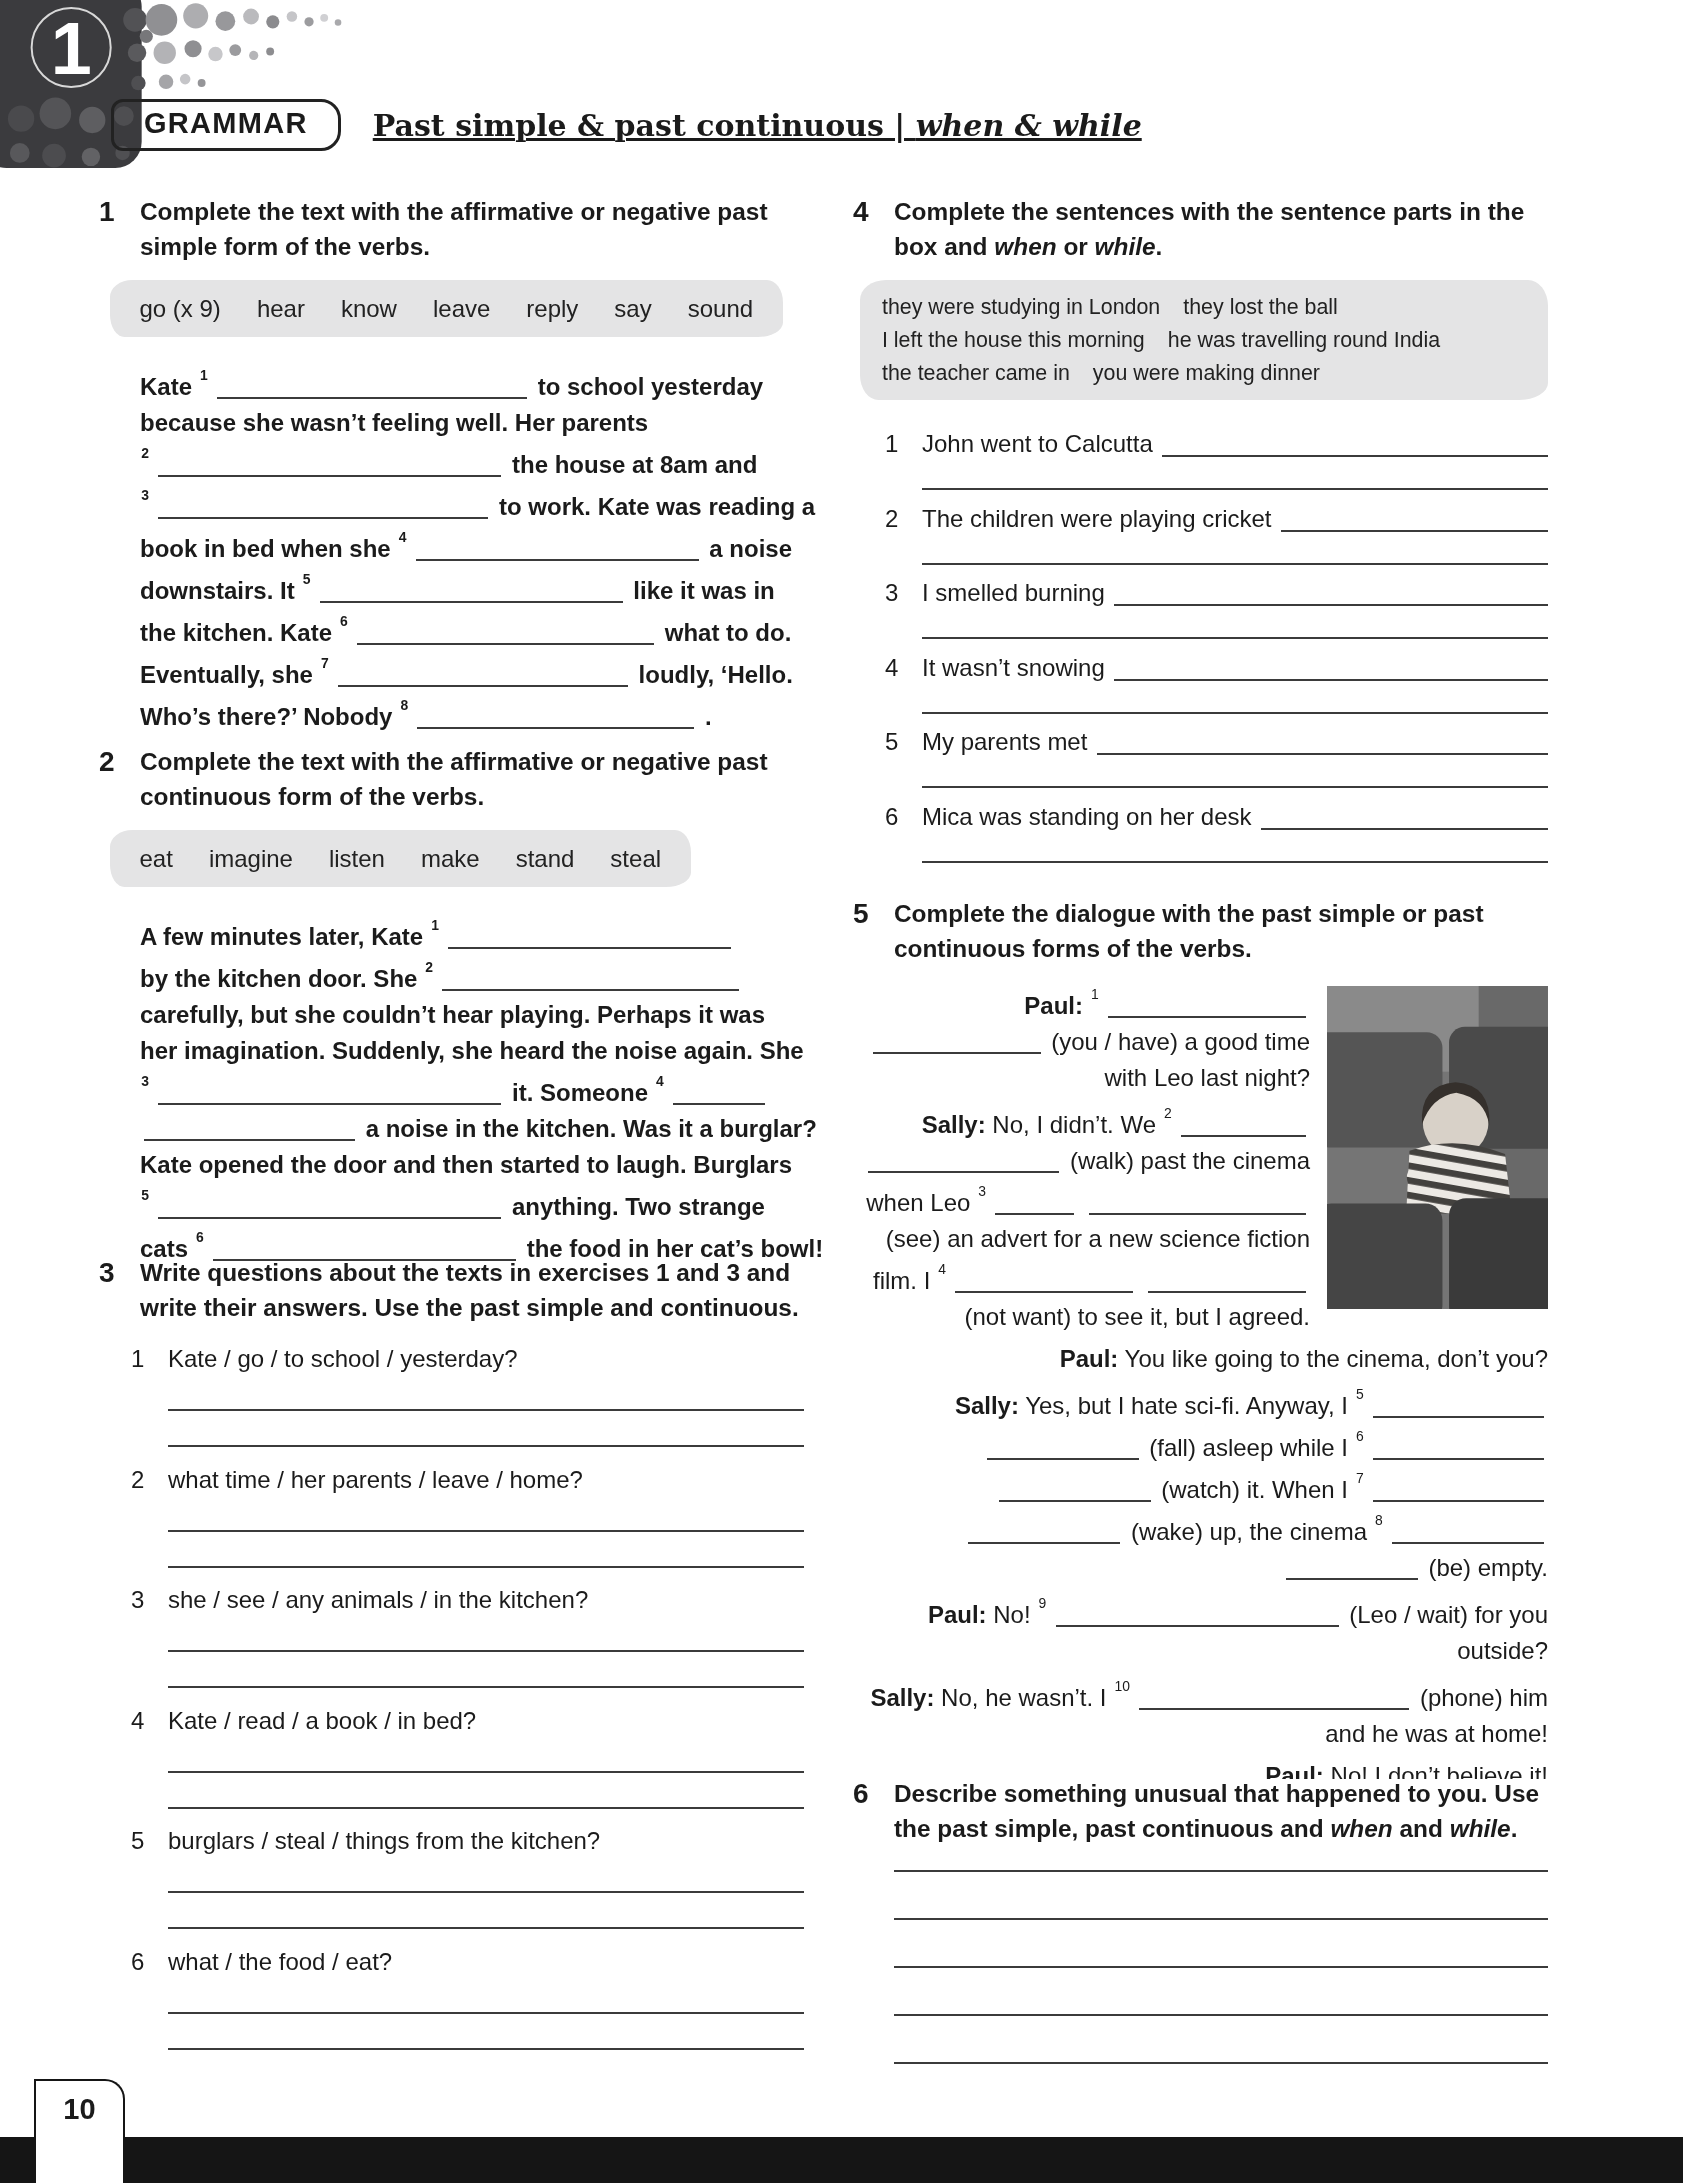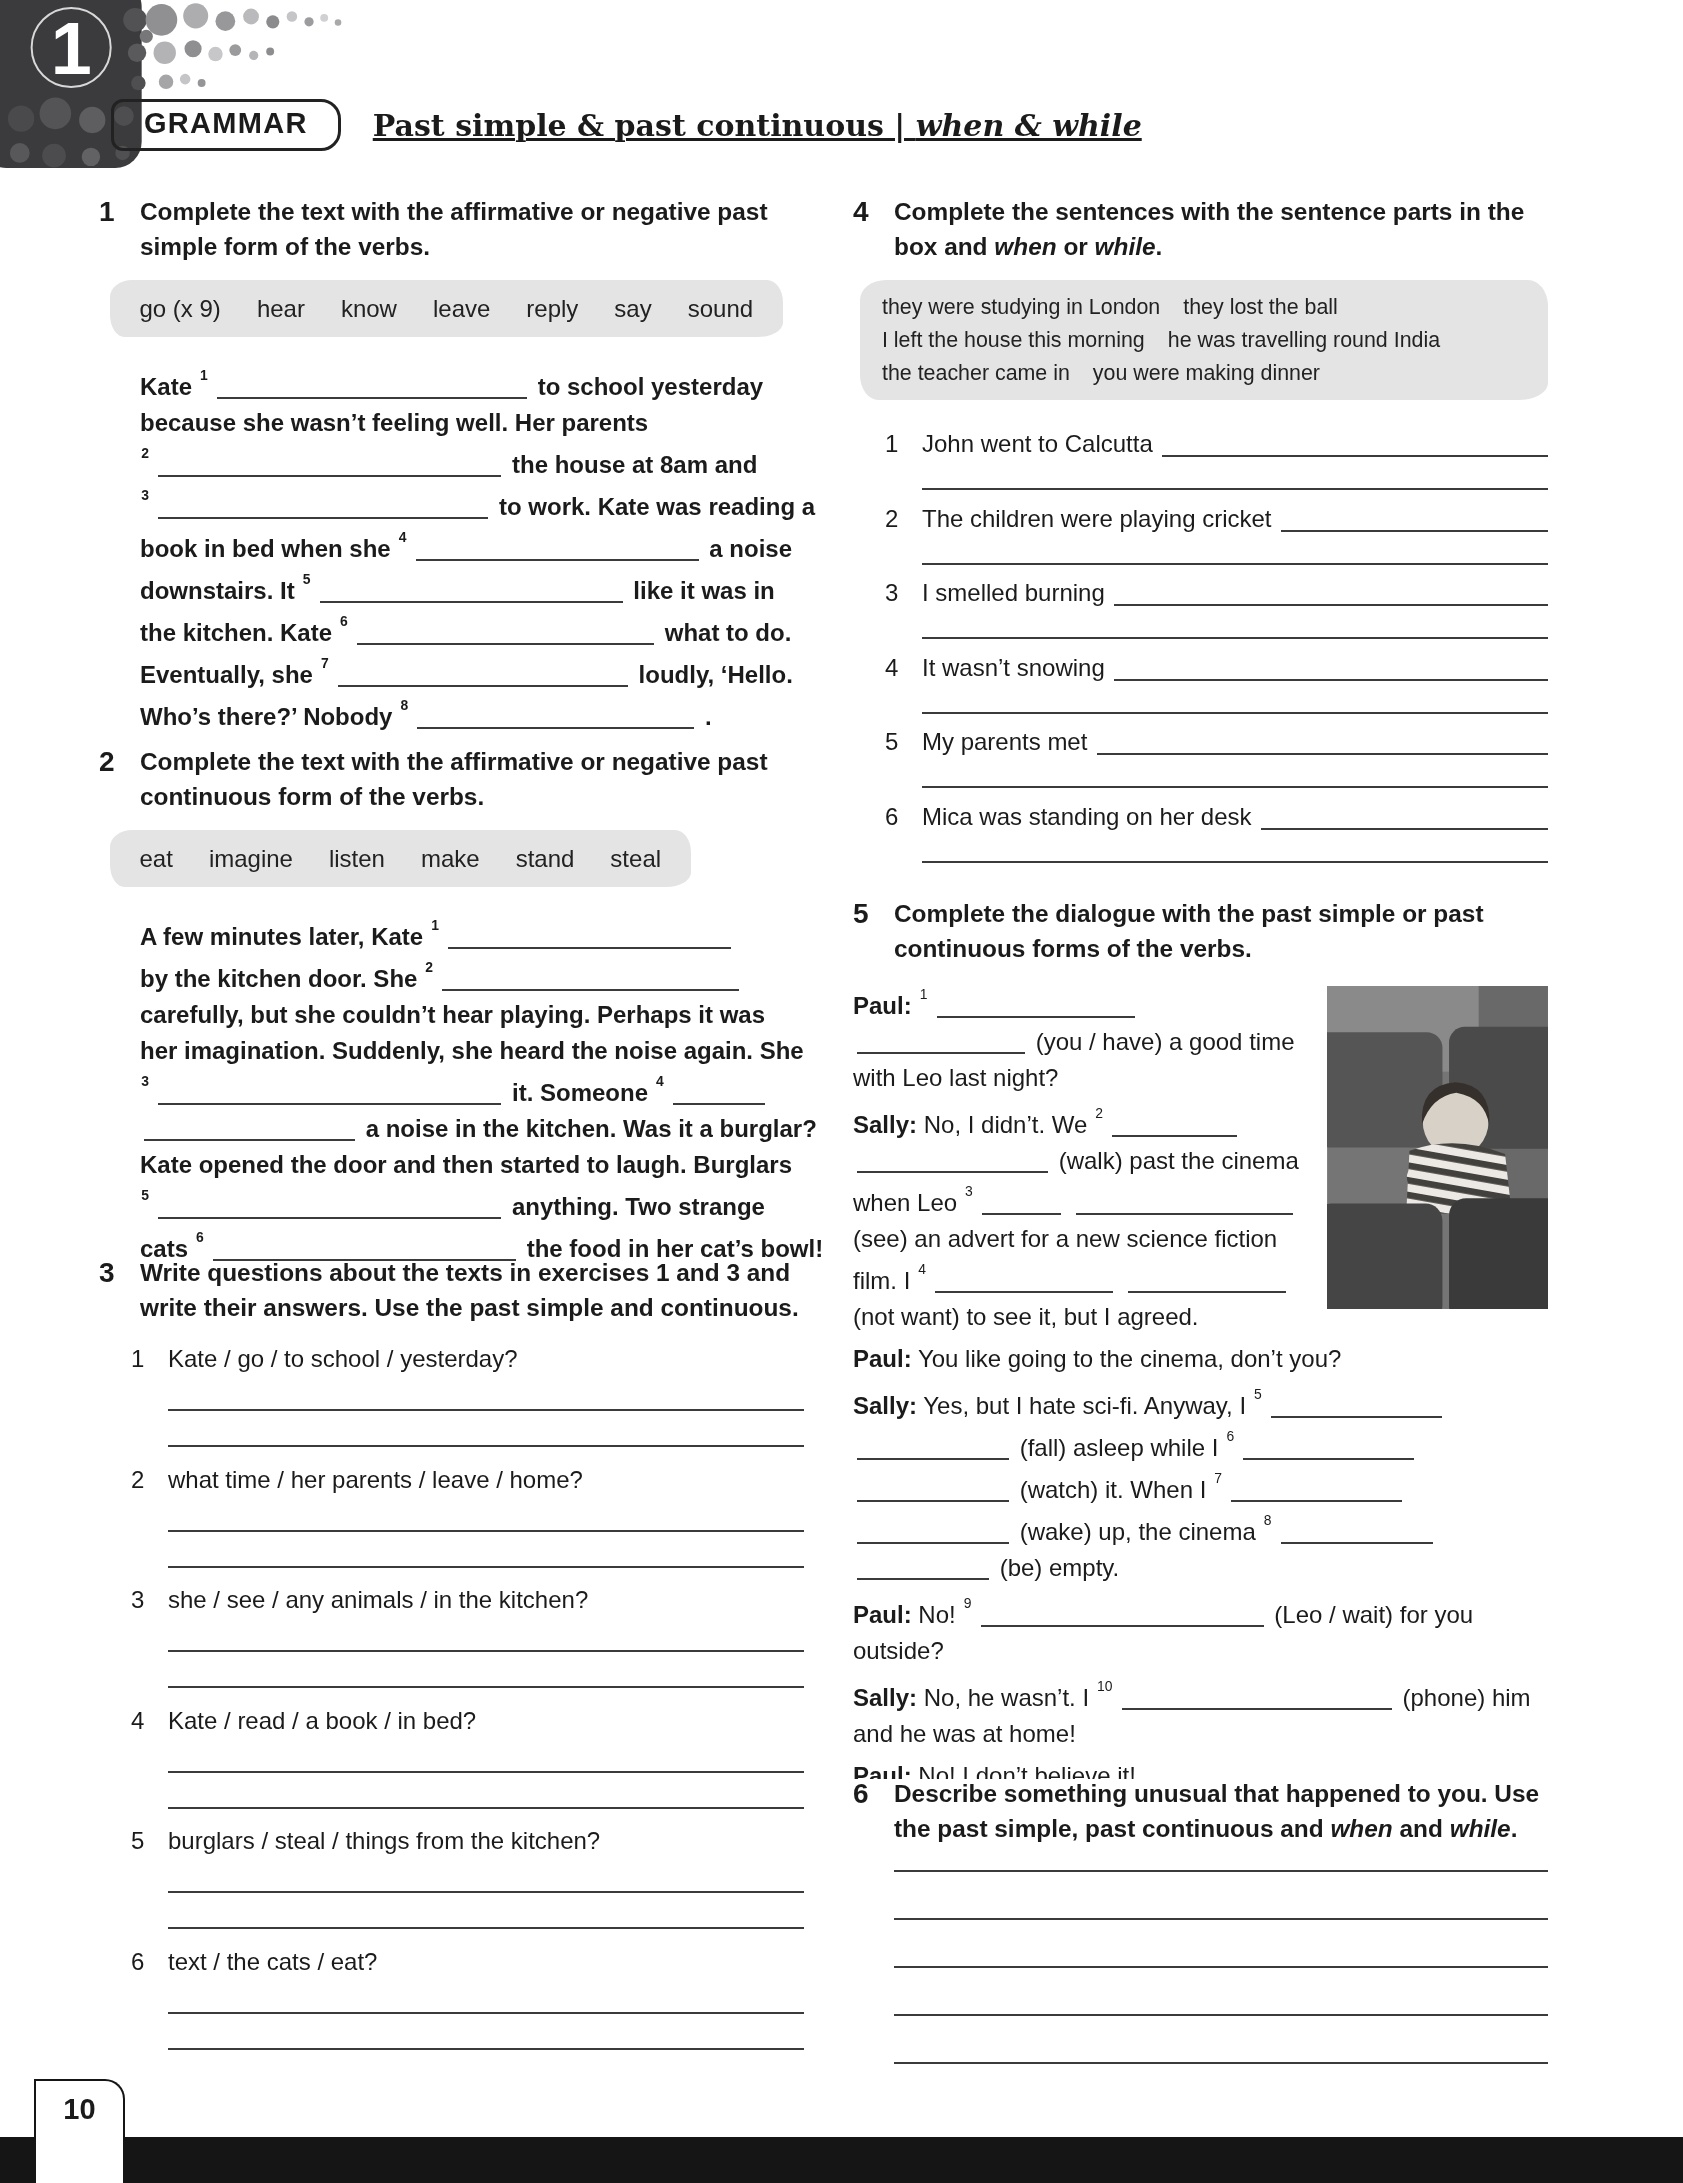--- a/index.html
+++ b/index.html
@@ -43,21 +43,21 @@
   .q-prompt{display:flex;font-size:24px;line-height:36px;margin-bottom:32px;}
   .i-num{width:37px;flex:none;}
   .q-line{margin-left:37px;height:0;border-bottom:2px solid #3b3b3b;}
   .ql-a{margin-bottom:34px;} .ql-b{margin-bottom:14.5px;}
   
   .s-item{margin-left:32px;}
   .s-row{display:flex;font-size:24px;line-height:36px;margin-bottom:26px;}
   .s-fill{flex:1;border-bottom:2px solid #3b3b3b;margin:0 0 4.6px 9.2px;align-self:flex-end;}
   .s-line{margin:0 0 10.5px 37px;height:0;border-bottom:2px solid #3b3b3b;}
   
-  .dlg{font-size:24px;line-height:36px;}
+  .dlg{font-size:24px;line-height:36px;text-align:right;}
   .dlg-photo{float:right;margin:4px 0 16px 17px;}
   .dlg-p{margin:0 0 5.3px 0;}
   .dlg b{font-weight:700;}
   
   .w-line{margin:0 0 46px 41px;height:0;border-bottom:2px solid #3b3b3b;}
   .ex6 .w-first{margin-top:24px;}
   
   .bottom-strip{position:absolute;left:0;right:0;bottom:0;height:46px;background:#151515;}
   .pageno-box{position:absolute;left:34px;bottom:0;width:87px;height:90px;background:#fff;
               border:2.6px solid #151515;border-bottom:none;border-radius:0 20px 0 0;z-index:3;
@@ -211,21 +211,21 @@
         <div class="q-prompt">
             <span class="i-num">5</span>
             <span>burglars / steal / things from the kitchen?</span>
           </div>
         <div class="q-line ql-a"></div>
         <div class="q-line ql-b"></div>
       </div>
       <div class="q-item">
         <div class="q-prompt">
             <span class="i-num">6</span>
-            <span>text / the cats / eat?</span>
+            <span>what / the food / eat?</span>
           </div>
         <div class="q-line ql-a"></div>
         <div class="q-line ql-b"></div>
       </div>
     </section>
   </div>
 
   <div class="col col-right">
 
     <section class="exercise ex4">

